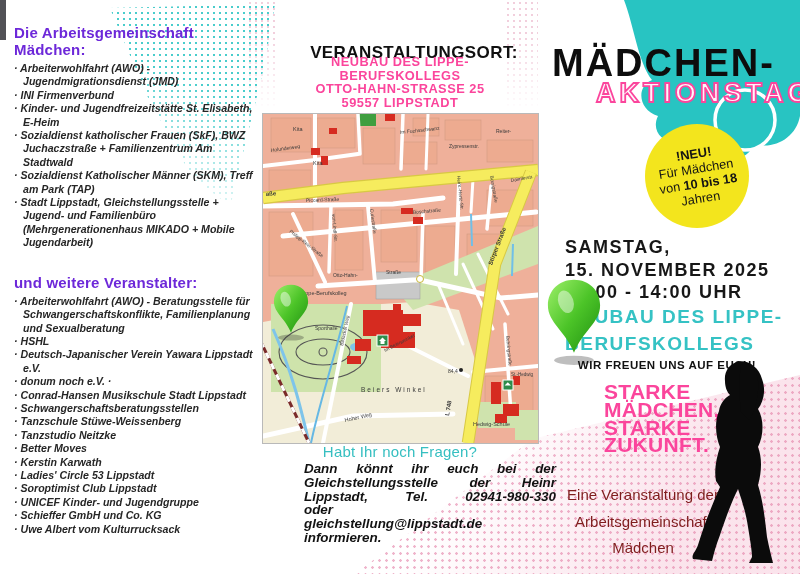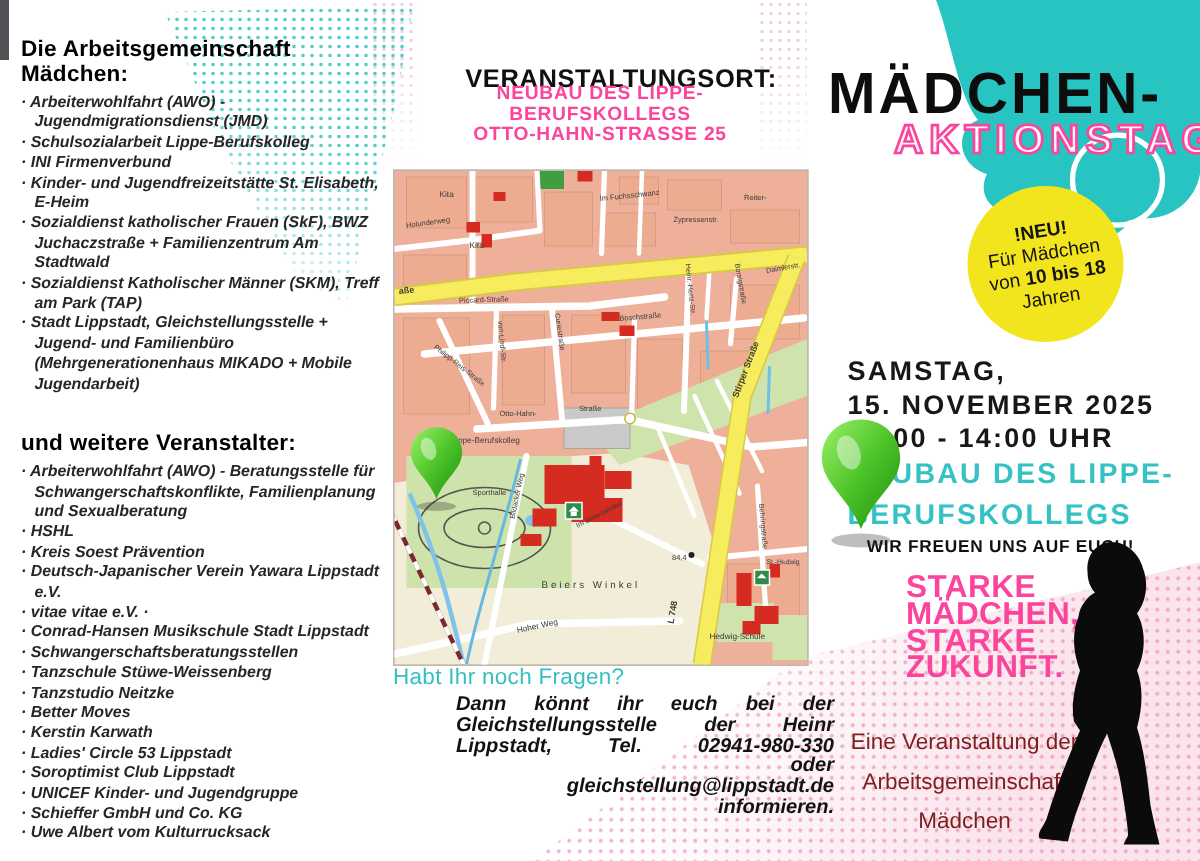--- a/index.html
+++ b/index.html
@@ -23,41 +23,41 @@
   .pink-dots{position:absolute;left:355px;top:375px;width:445px;height:199px;
     clip-path:polygon(40% 32%,100% 0,100% 100%,0 100%);
     background-image:radial-gradient(rgba(228,130,168,.6) 1.1px,transparent 1.5px),
                      linear-gradient(115deg,rgba(250,215,228,0) 25%,rgba(247,205,220,.55) 75%);
     background-size:7px 7px,100% 100%;
     -webkit-mask-image:linear-gradient(to top left,#000 55%,transparent 96%);
     mask-image:linear-gradient(to top left,#000 55%,transparent 96%);}
 
   
   .left-panel{position:absolute;left:14px;top:24px;width:242px;}
-  .teal-h{margin:0;font-size:15px;font-weight:bold;color:#000000;letter-spacing:.2px;}
+  .teal-h{margin:0;font-size:15px;font-weight:bold;color:#6d28d9;letter-spacing:.2px;}
   .org-list{margin:4px 0 0;padding:0;list-style:none;font-size:10.6px;font-weight:bold;
             line-height:13.4px;color:#262626;font-style:italic;}
   .org-list li{padding-left:9px;text-indent:-9px;}
   .org-list li::before{content:"· ";}
   .left-panel .teal-h.second{margin-top:24px;}
 
   
   .venue-heading{position:absolute;left:276px;top:32px;width:276px;text-align:center;
     font-size:17px;font-weight:bold;letter-spacing:.4px;color:#101010;}
   .venue-lines{position:absolute;left:262px;top:55px;width:276px;text-align:center;}
   .venue-lines div{font-size:12.8px;font-weight:bold;line-height:13.6px;letter-spacing:.5px;color:#fb459c;}
   .map-wrap{position:absolute;left:262px;top:113px;width:275px;height:329px;
     border:1px solid #b9b9b9;background:#efb09a;}
   .map-wrap svg{display:block;width:100%;height:100%;}
   .map-label{fill:#3a3a3a;font-family:"Liberation Sans",sans-serif;}
-  .questions{position:absolute;left:262px;top:443px;width:276px;text-align:left;
+  .questions{position:absolute;left:262px;top:443px;width:276px;text-align:center;
     font-size:15px;color:#36bfc1;letter-spacing:.2px;}
   .contact{position:absolute;left:304px;top:462px;width:252px;font-size:13.4px;
     font-weight:bold;font-style:italic;line-height:13.8px;color:#121212;}
-  .contact div{text-align:right;overflow-wrap:anywhere;}
+  .contact div{text-align:left;overflow-wrap:anywhere;}
   .contact div:nth-child(-n+3){text-align:justify;text-align-last:justify;}
 
   
   .blob{position:absolute;left:612px;top:0;width:188px;height:172px;}
   .title1{position:absolute;left:552px;top:17px;width:260px;font-size:38px;font-weight:bold;
     letter-spacing:2px;color:#0d0d0d;white-space:nowrap;transform:scaleY(1.02);}
   .title2{position:absolute;left:596px;top:60px;font-size:27px;font-weight:bold;letter-spacing:4px;
     color:#fff6fb;-webkit-text-stroke:1.8px #fb459c;white-space:nowrap;}
   .badge{position:absolute;left:645px;top:124px;width:104px;height:104px;border-radius:50%;
     background:#f3e51d;display:flex;align-items:center;justify-content:center;}
@@ -88,53 +88,52 @@
   <div class="corner-bar"></div>
   <div class="teal-dots"></div>
   <div class="pink-strip s1"></div>
   <div class="pink-strip s2"></div>
   <div class="pink-dots"></div>
 
   <section class="left-panel">
     <h2 class="teal-h">Die Arbeitsgemeinschaft Mädchen:</h2>
     <ul class="org-list">
         <li>Arbeiterwohlfahrt (AWO) - Jugendmigrationsdienst (JMD)</li>
-        <li>Schulsozialarbeit Lippe-Berufskolleg</li>
         <li>INI Firmenverbund</li>
         <li>Kinder- und Jugendfreizeitstätte St. Elisabeth, E-Heim</li>
         <li>Sozialdienst katholischer Frauen (SkF), BWZ Juchaczstraße + Familienzentrum Am Stadtwald</li>
         <li>Sozialdienst Katholischer Männer (SKM), Treff am Park (TAP)</li>
         <li>Stadt Lippstadt, Gleichstellungsstelle + Jugend- und Familienbüro (Mehrgenerationenhaus MIKADO + Mobile Jugendarbeit)</li>
       </ul>
     <h2 class="teal-h second">und weitere Veranstalter:</h2>
     <ul class="org-list">
         <li>Arbeiterwohlfahrt (AWO) - Beratungsstelle für Schwangerschaftskonflikte, Familienplanung und Sexualberatung</li>
         <li>HSHL</li>
-        <li>Kreis Soest Prävention</li>
         <li>Deutsch-Japanischer Verein Yawara Lippstadt e.V.</li>
-        <li>vitae vitae e.V. ·</li>
+        <li>donum noch e.V. ·</li>
         <li>Conrad-Hansen Musikschule Stadt Lippstadt</li>
         <li>Schwangerschaftsberatungsstellen</li>
         <li>Tanzschule Stüwe-Weissenberg</li>
         <li>Tanzstudio Neitzke</li>
         <li>Better Moves</li>
         <li>Kerstin Karwath</li>
         <li>Ladies' Circle 53 Lippstadt</li>
         <li>Soroptimist Club Lippstadt</li>
         <li>UNICEF Kinder- und Jugendgruppe</li>
         <li>Schieffer GmbH und Co. KG</li>
         <li>Uwe Albert vom Kulturrucksack</li>
       </ul>
   </section>
 
   <h1 class="venue-heading">VERANSTALTUNGSORT:</h1>
   <div class="venue-lines">
       <div>NEUBAU DES LIPPE-</div>
       <div>BERUFSKOLLEGS</div>
       <div>OTTO-HAHN-STRASSE 25</div>
+      <div>59557 LIPPSTADT</div>
     </div>
 
   <div class="map-wrap">
     <svg viewBox="0 0 275 329">
 
       <rect x="0" y="0" width="275" height="329" fill="#efb09a"></rect>
       <polygon points="0,208 88,192 150,188 196,196 214,252 208,329 0,329" fill="#f2edd8"></polygon>
 
       <g fill="#edab90" stroke="#d29b82" stroke-width="0.6">
         <rect x="8" y="4" width="40" height="34"></rect>

